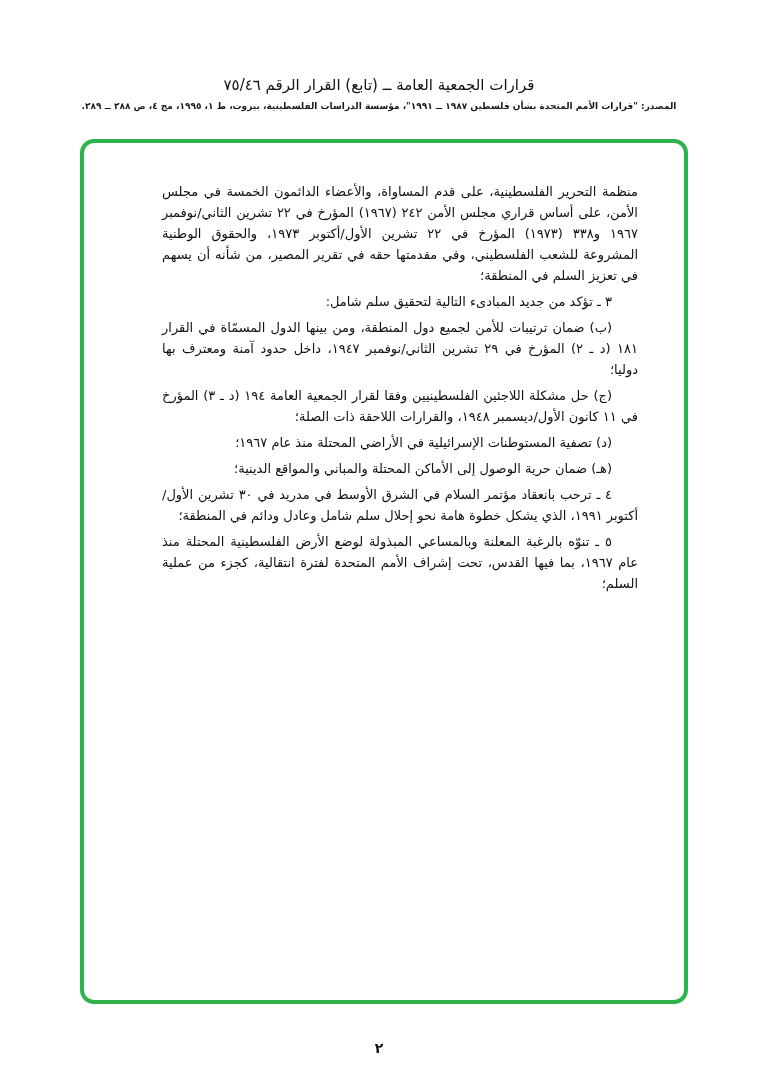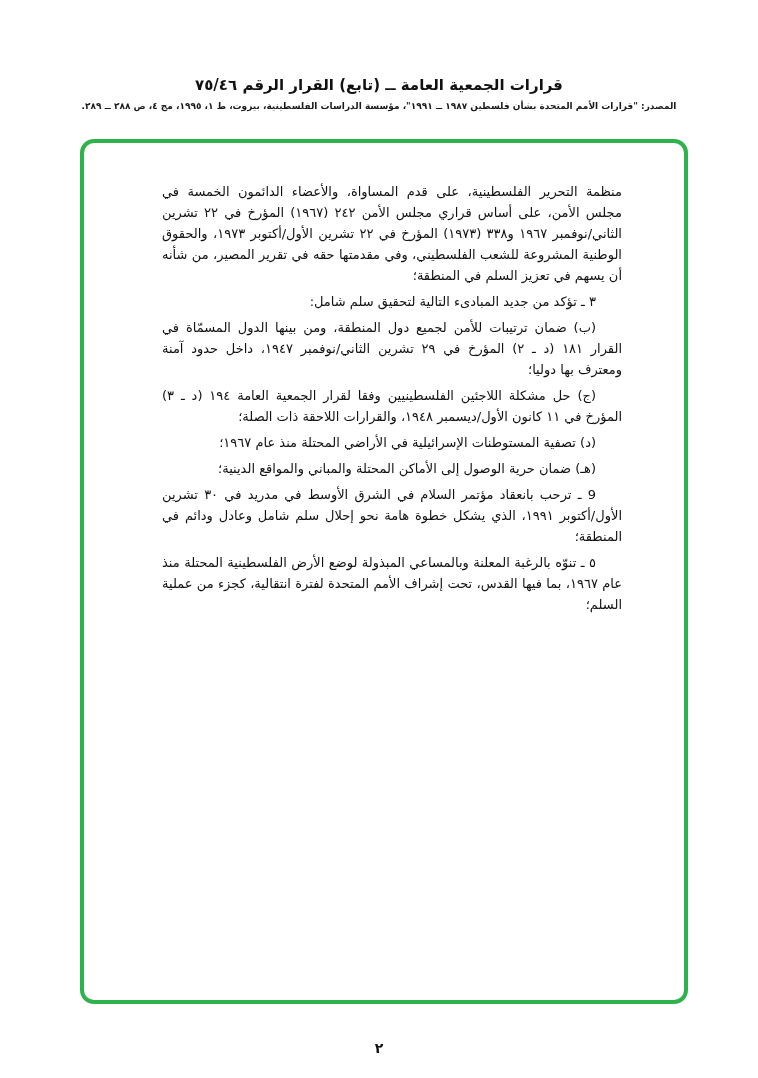--- a/index.html
+++ b/index.html
@@ -16,21 +16,21 @@
     background: #ffffff;
     overflow: hidden;
   }
   .header-title {
     position: absolute;
     top: 76px;
     left: 0;
     width: 100%;
     text-align: center;
     direction: rtl;
-    font-weight: 700;
+    font-weight: 400;
     font-size: 15px;
     color: #111111;
     letter-spacing: 0.2px;
   }
   .source-line {
     position: absolute;
     top: 101px;
     left: 0;
     width: 100%;
     text-align: center;
@@ -54,21 +54,21 @@
     top: 38px;
     right: 46px;
     width: 476px;
     direction: rtl;
     text-align: justify;
     font-size: 13px;
     line-height: 21px;
     color: #111111;
   }
   .para {
-    margin: 0 16px 5px 0;
+    margin: 0 0 5px 0;
     text-indent: 26px;
   }
   .para.flush {
     text-indent: 0;
   }
   .page-number {
     position: absolute;
     top: 1040px;
     left: 0;
     width: 100%;
@@ -88,20 +88,20 @@
   <div class="source-line">المصدر: "قرارات الأمم المتحدة بشأن فلسطين ١٩٨٧ ــ ١٩٩١"، مؤسسة الدراسات الفلسطينية، بيروت، ط ١، ١٩٩٥، مج ٤، ص ٢٨٨ ــ ٢٨٩.</div>
 
   <div class="green-box">
     <div class="text-block">
       <p class="para flush">منظمة التحرير الفلسطينية، على قدم المساواة، والأعضاء الدائمون الخمسة في مجلس الأمن، على أساس قراري مجلس الأمن ٢٤٢ (١٩٦٧) المؤرخ في ٢٢ تشرين الثاني/نوفمبر ١٩٦٧ و٣٣٨ (١٩٧٣) المؤرخ في ٢٢ تشرين الأول/أكتوبر ١٩٧٣، والحقوق الوطنية المشروعة للشعب الفلسطيني، وفي مقدمتها حقه في تقرير المصير، من شأنه أن يسهم في تعزيز السلم في المنطقة؛</p>
       <p class="para">٣ ـ تؤكد من جديد المبادىء التالية لتحقيق سلم شامل:</p>
       <p class="para">(ب) ضمان ترتيبات للأمن لجميع دول المنطقة، ومن بينها الدول المسمّاة في القرار ١٨١ (د ـ ٢) المؤرخ في ٢٩ تشرين الثاني/نوفمبر ١٩٤٧، داخل حدود آمنة ومعترف بها دوليا؛</p>
       <p class="para">(ج) حل مشكلة اللاجئين الفلسطينيين وفقا لقرار الجمعية العامة ١٩٤ (د ـ ٣) المؤرخ في ١١ كانون الأول/ديسمبر ١٩٤٨، والقرارات اللاحقة ذات الصلة؛</p>
       <p class="para">(د) تصفية المستوطنات الإسرائيلية في الأراضي المحتلة منذ عام ١٩٦٧؛</p>
       <p class="para">(هـ) ضمان حرية الوصول إلى الأماكن المحتلة والمباني والمواقع الدينية؛</p>
-      <p class="para">9 ـ ترحب بانعقاد مؤتمر السلام في الشرق الأوسط في مدريد في ٣٠ تشرين الأول/أكتوبر ١٩٩١، الذي يشكل خطوة هامة نحو إحلال سلم شامل وعادل ودائم في المنطقة؛</p>
+      <p class="para">٤ ـ ترحب بانعقاد مؤتمر السلام في الشرق الأوسط في مدريد في ٣٠ تشرين الأول/أكتوبر ١٩٩١، الذي يشكل خطوة هامة نحو إحلال سلم شامل وعادل ودائم في المنطقة؛</p>
       <p class="para">٥ ـ تنوّه بالرغبة المعلنة وبالمساعي المبذولة لوضع الأرض الفلسطينية المحتلة منذ عام ١٩٦٧، بما فيها القدس، تحت إشراف الأمم المتحدة لفترة انتقالية، كجزء من عملية السلم؛</p>
     </div>
   </div>
 
   <div class="page-number">٢</div>
 
 </div>
 
 </body></html>

